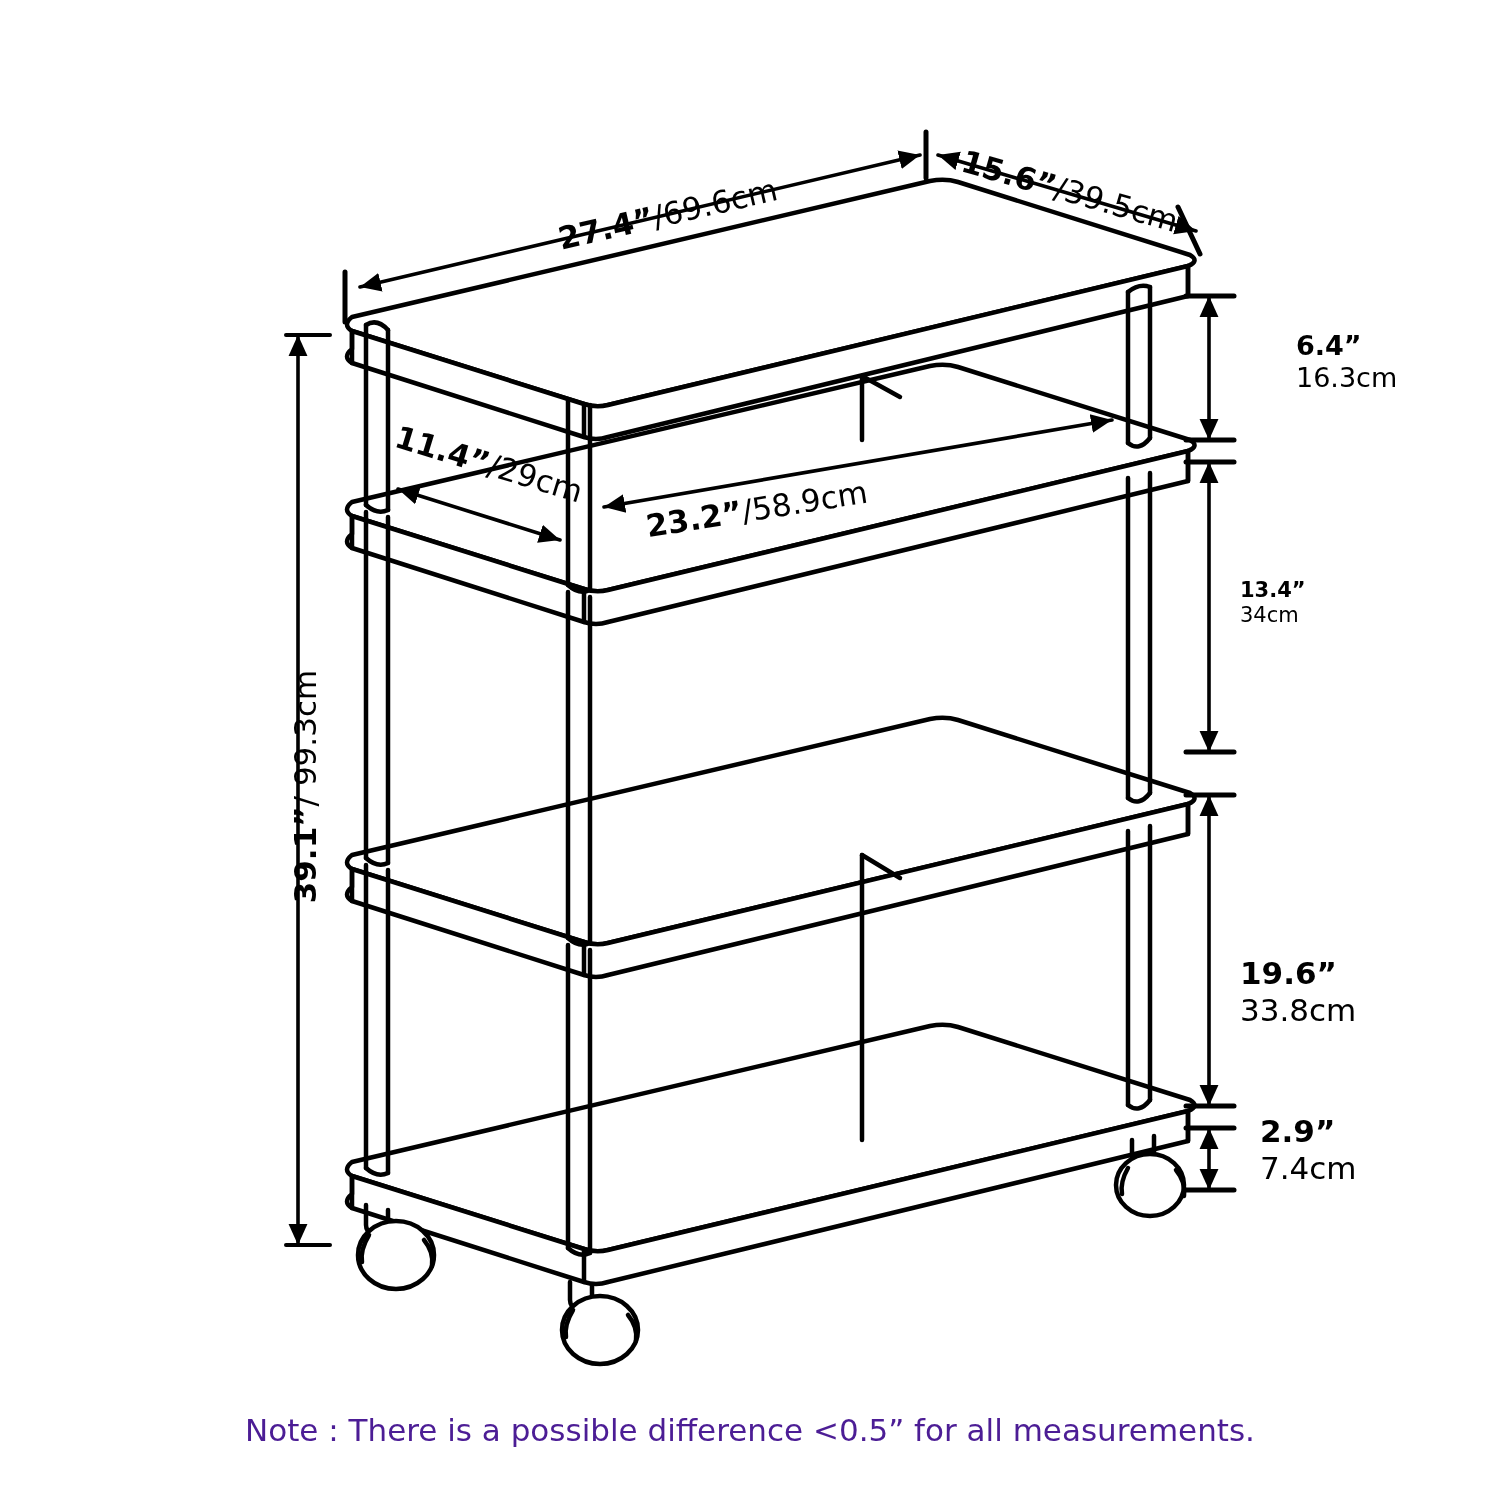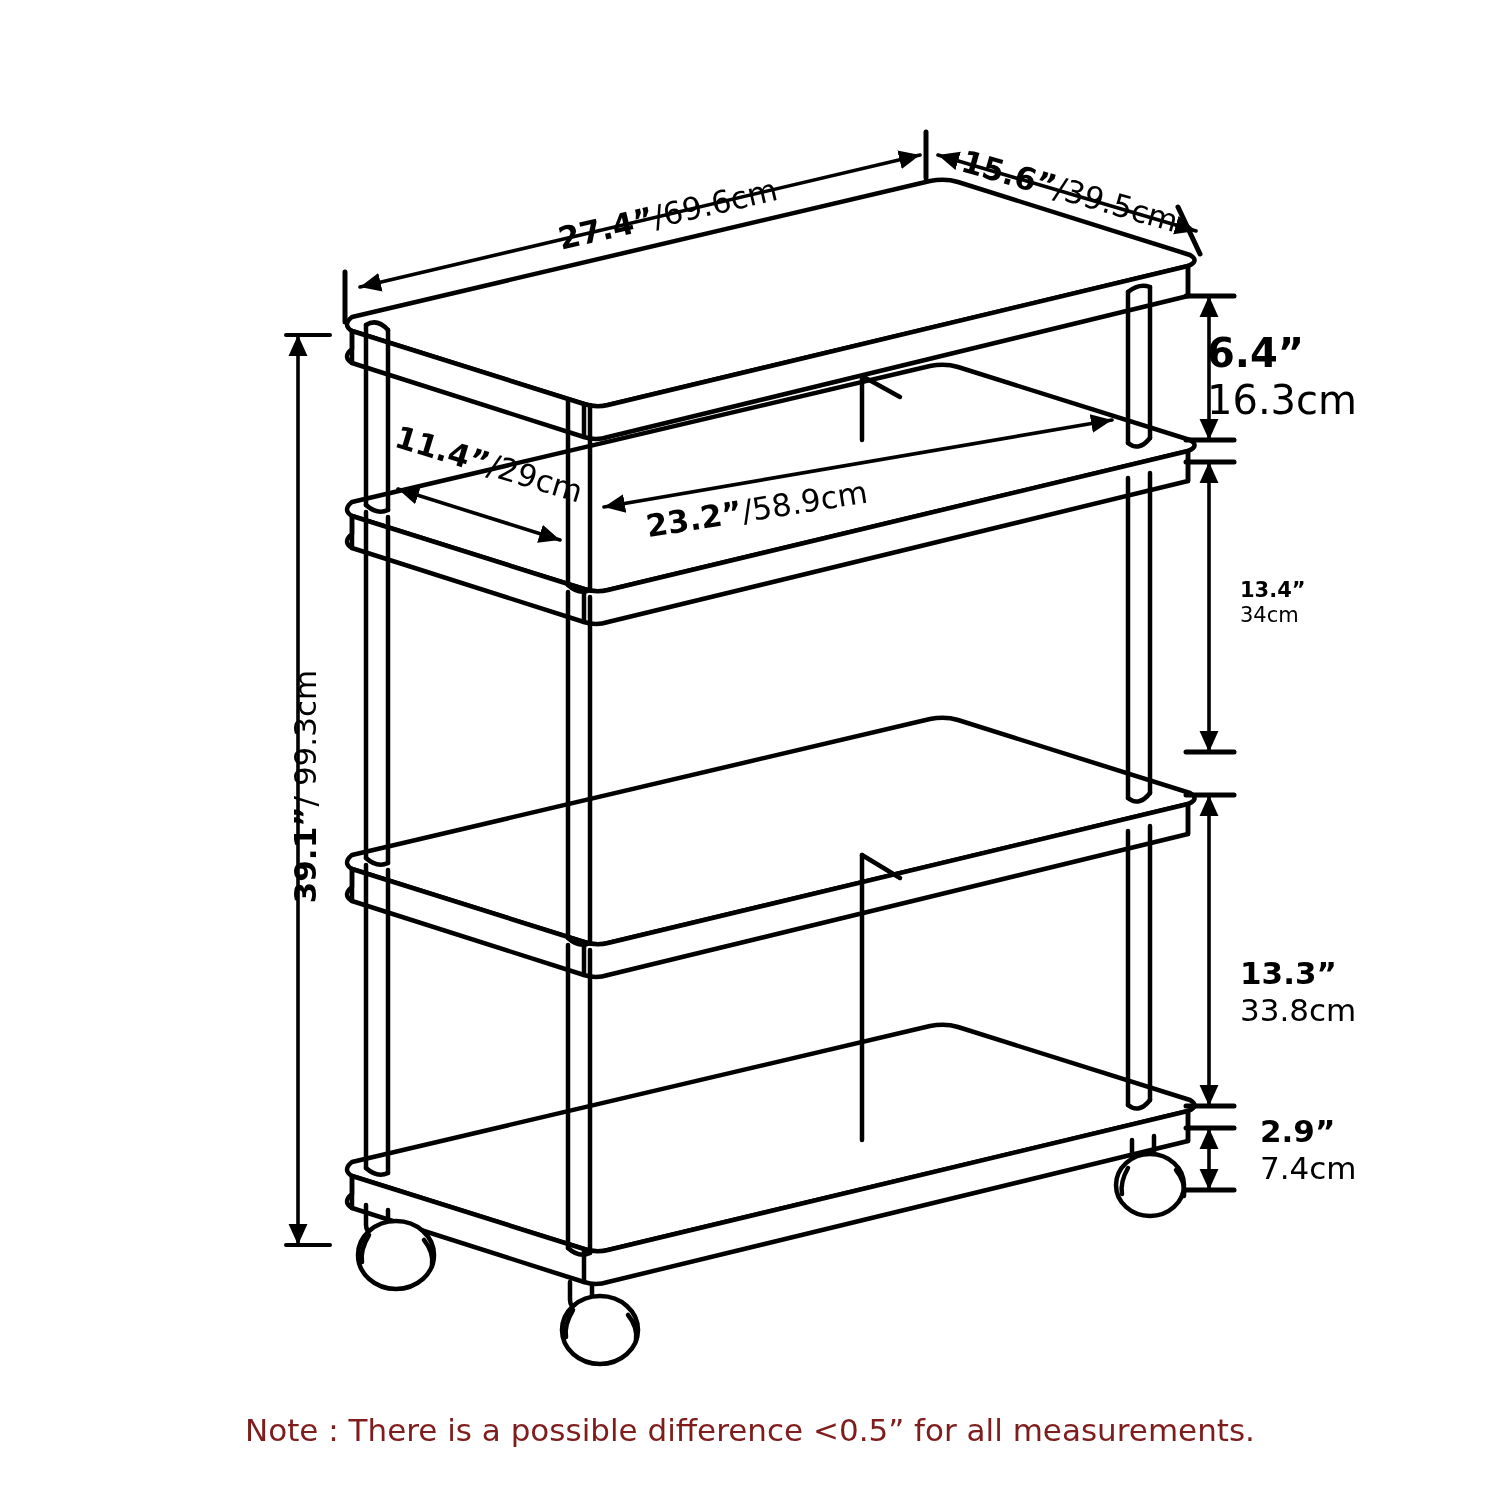--- a/index.html
+++ b/index.html
@@ -41,21 +41,21 @@
   }
   .note {
     position: absolute;
     left: 0;
     top: 1412px;
     width: 1500px;
     text-align: center;
     font-family: "DejaVu Sans", sans-serif;
     font-size: 31px;
     font-weight: 400;
-    color: #7f1d1d;
+    color: #4c1d95;
   }
   .rot-label {
     transform-origin: 50% 50%;
   }
 </style>
 </head>
 <body>
 
 <div id="stage">
 
@@ -229,32 +229,32 @@
   </div>
 
   <div class="dim-label rot-label" style="left:645px; top:491px; font-size:31px; transform: rotate(-9deg);">
     <span class="inch">23.2”</span><span class="cm">/58.9cm</span>
   </div>
 
   <div class="dim-label rot-label" style="left:195px; top:775px; width:220px; text-align:center; font-size:31px; transform: rotate(-90deg);">
     <span class="inch">39.1”</span><span class="cm">/ 99.3cm</span>
   </div>
 
-  <div class="dim-label" style="left:1207px; top:330px; font-size:40px;">
+  <div class="dim-label" style="left:1296px; top:330px; font-size:27px;">
     <div class="inch">6.4”</div>
     <div class="cm">16.3cm</div>
   </div>
 
   <div class="dim-label" style="left:1240px; top:578px; font-size:21px;">
     <div class="inch">13.4”</div>
     <div class="cm">34cm</div>
   </div>
 
   <div class="dim-label" style="left:1240px; top:955px; font-size:31px;">
-    <div class="inch">13.3”</div>
+    <div class="inch">19.6”</div>
     <div class="cm">33.8cm</div>
   </div>
 
   <div class="dim-label" style="left:1240px; top:1113px; font-size:31px;margin-left:20px;">
     <div class="inch">2.9”</div>
     <div class="cm">7.4cm</div>
   </div>
 
   <div class="note">Note : There is a possible difference &lt;0.5” for all measurements.</div>
 

